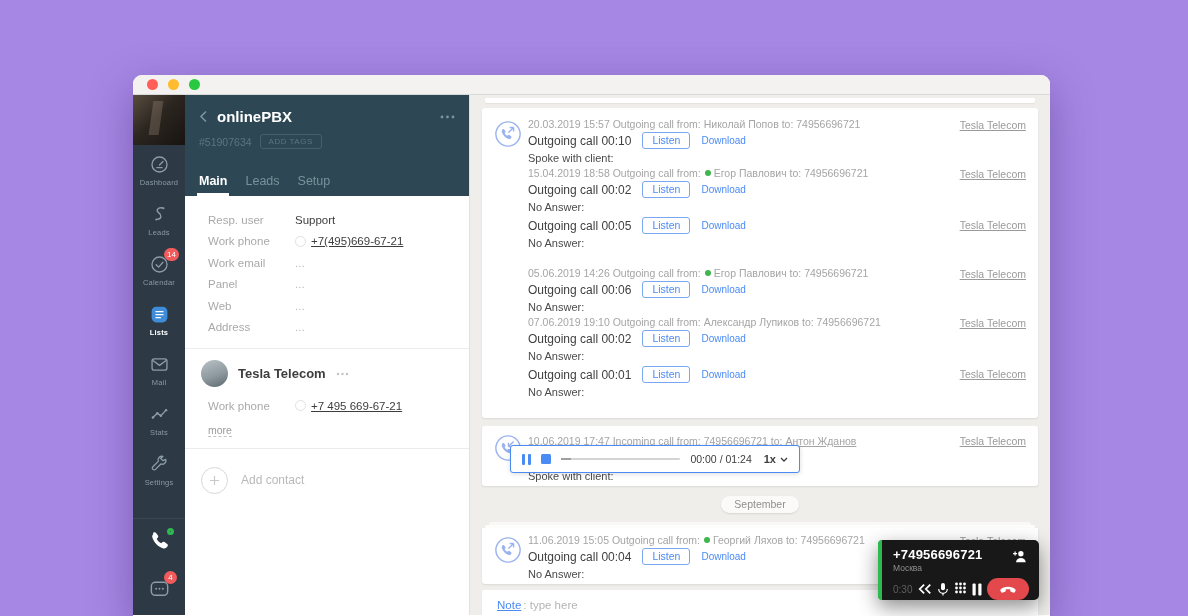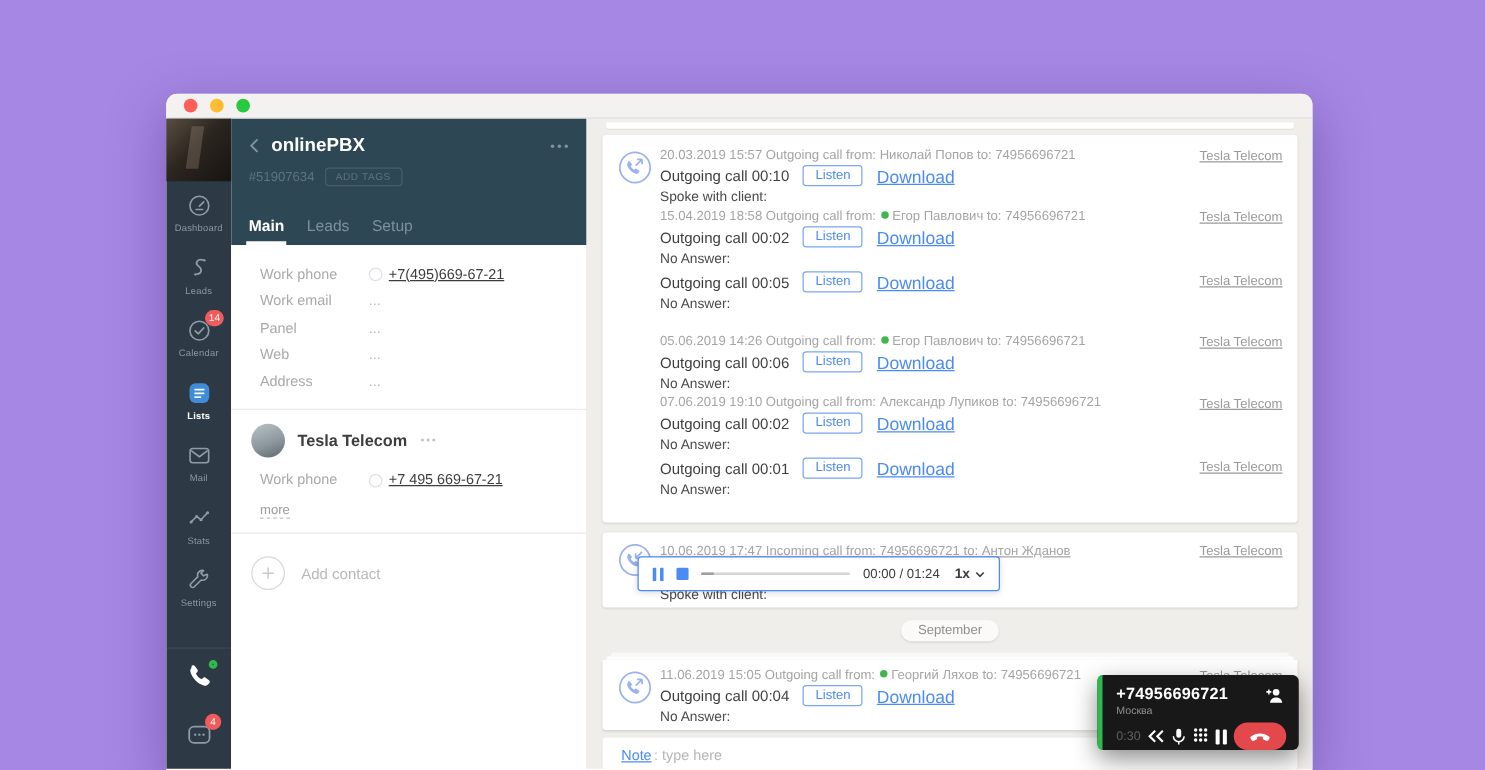--- a/index.html
+++ b/index.html
@@ -79,21 +79,21 @@
   .call-record { position:relative; height:49px; padding:0 108px 0 46px; }
   .rec-icon { position:absolute; left:12px; top:3px; width:28px; height:28px; }
   .rec-l1 { font-size:10.5px; color:#a5a5a5; white-space:nowrap; overflow:hidden; padding-top:1px; }
   .rec-l1 .gdot { display:inline-block; width:6px; height:6px; border-radius:50%; background:#41b64e; margin:0 3px 1px 1px; }
   .rec-company { position:absolute; right:12px; top:2px; font-size:10.5px; color:#9a9a9a;
                  text-decoration:underline; cursor:pointer; }
   .rec-l2 { display:flex; align-items:center; gap:11px; margin-top:2px;text-align:right; }
   .rec-dur { font-size:12px; color:#3f3f3f; }
   .listen-btn { border:1px solid #7aa7f2; color:#4b8bf4; font-size:10.5px; padding:1px 9px 2px;
                 border-radius:3px; cursor:pointer; }
-  .dl-link { color:#4b8bf4; font-size:14px; text-decoration:underline; cursor:pointer; }
+  .dl-link { color:#4b8bf4; font-size:10px; cursor:pointer; }
   .rec-l3 { margin-top:3px; font-size:11px; color:#4a4a4a; }
 
   .card2 { margin-top:8px; height:60px; }
   .card2 .rec-icon { top:8px; }
   .c2-meta { position:absolute; left:46px; top:9px; font-size:10.5px; color:#a5a5a5;
              text-decoration:underline; white-space:nowrap; cursor:pointer; }
   .c2-result { position:absolute; left:46px; top:44px; font-size:11px; color:#4a4a4a; }
   .c2-company { position:absolute; right:12px; top:9px; font-size:10.5px; color:#9a9a9a;
                 text-decoration:underline; cursor:pointer; }
   .player { position:absolute; left:28px; top:19px; width:290px; height:28px; background:#fff;
@@ -262,20 +262,24 @@
           </div>
           <div class="cp-tabs" id="cp-tabs">
               <span class="cp-tab active">Main</span>
               <span class="cp-tab">Leads</span>
               <span class="cp-tab">Setup</span>
             </div>
         </header>
 
         <div class="cp-body">
           <div id="cp-fields">
+              <div class="f-row">
+                <span class="f-label">Resp. user</span>
+                <span class="f-value">Support</span>
+              </div>
               <div class="f-row">
                 <span class="f-label">Work phone</span>
                 <span class="f-value">
                   <span class="phone-type"></span>
                   <span class="val-link">+7(495)669-67-21</span>
                 </span>
               </div>
               <div class="f-row">
                 <span class="f-label">Work email</span>
                 <span class="f-value empty">...</span>

